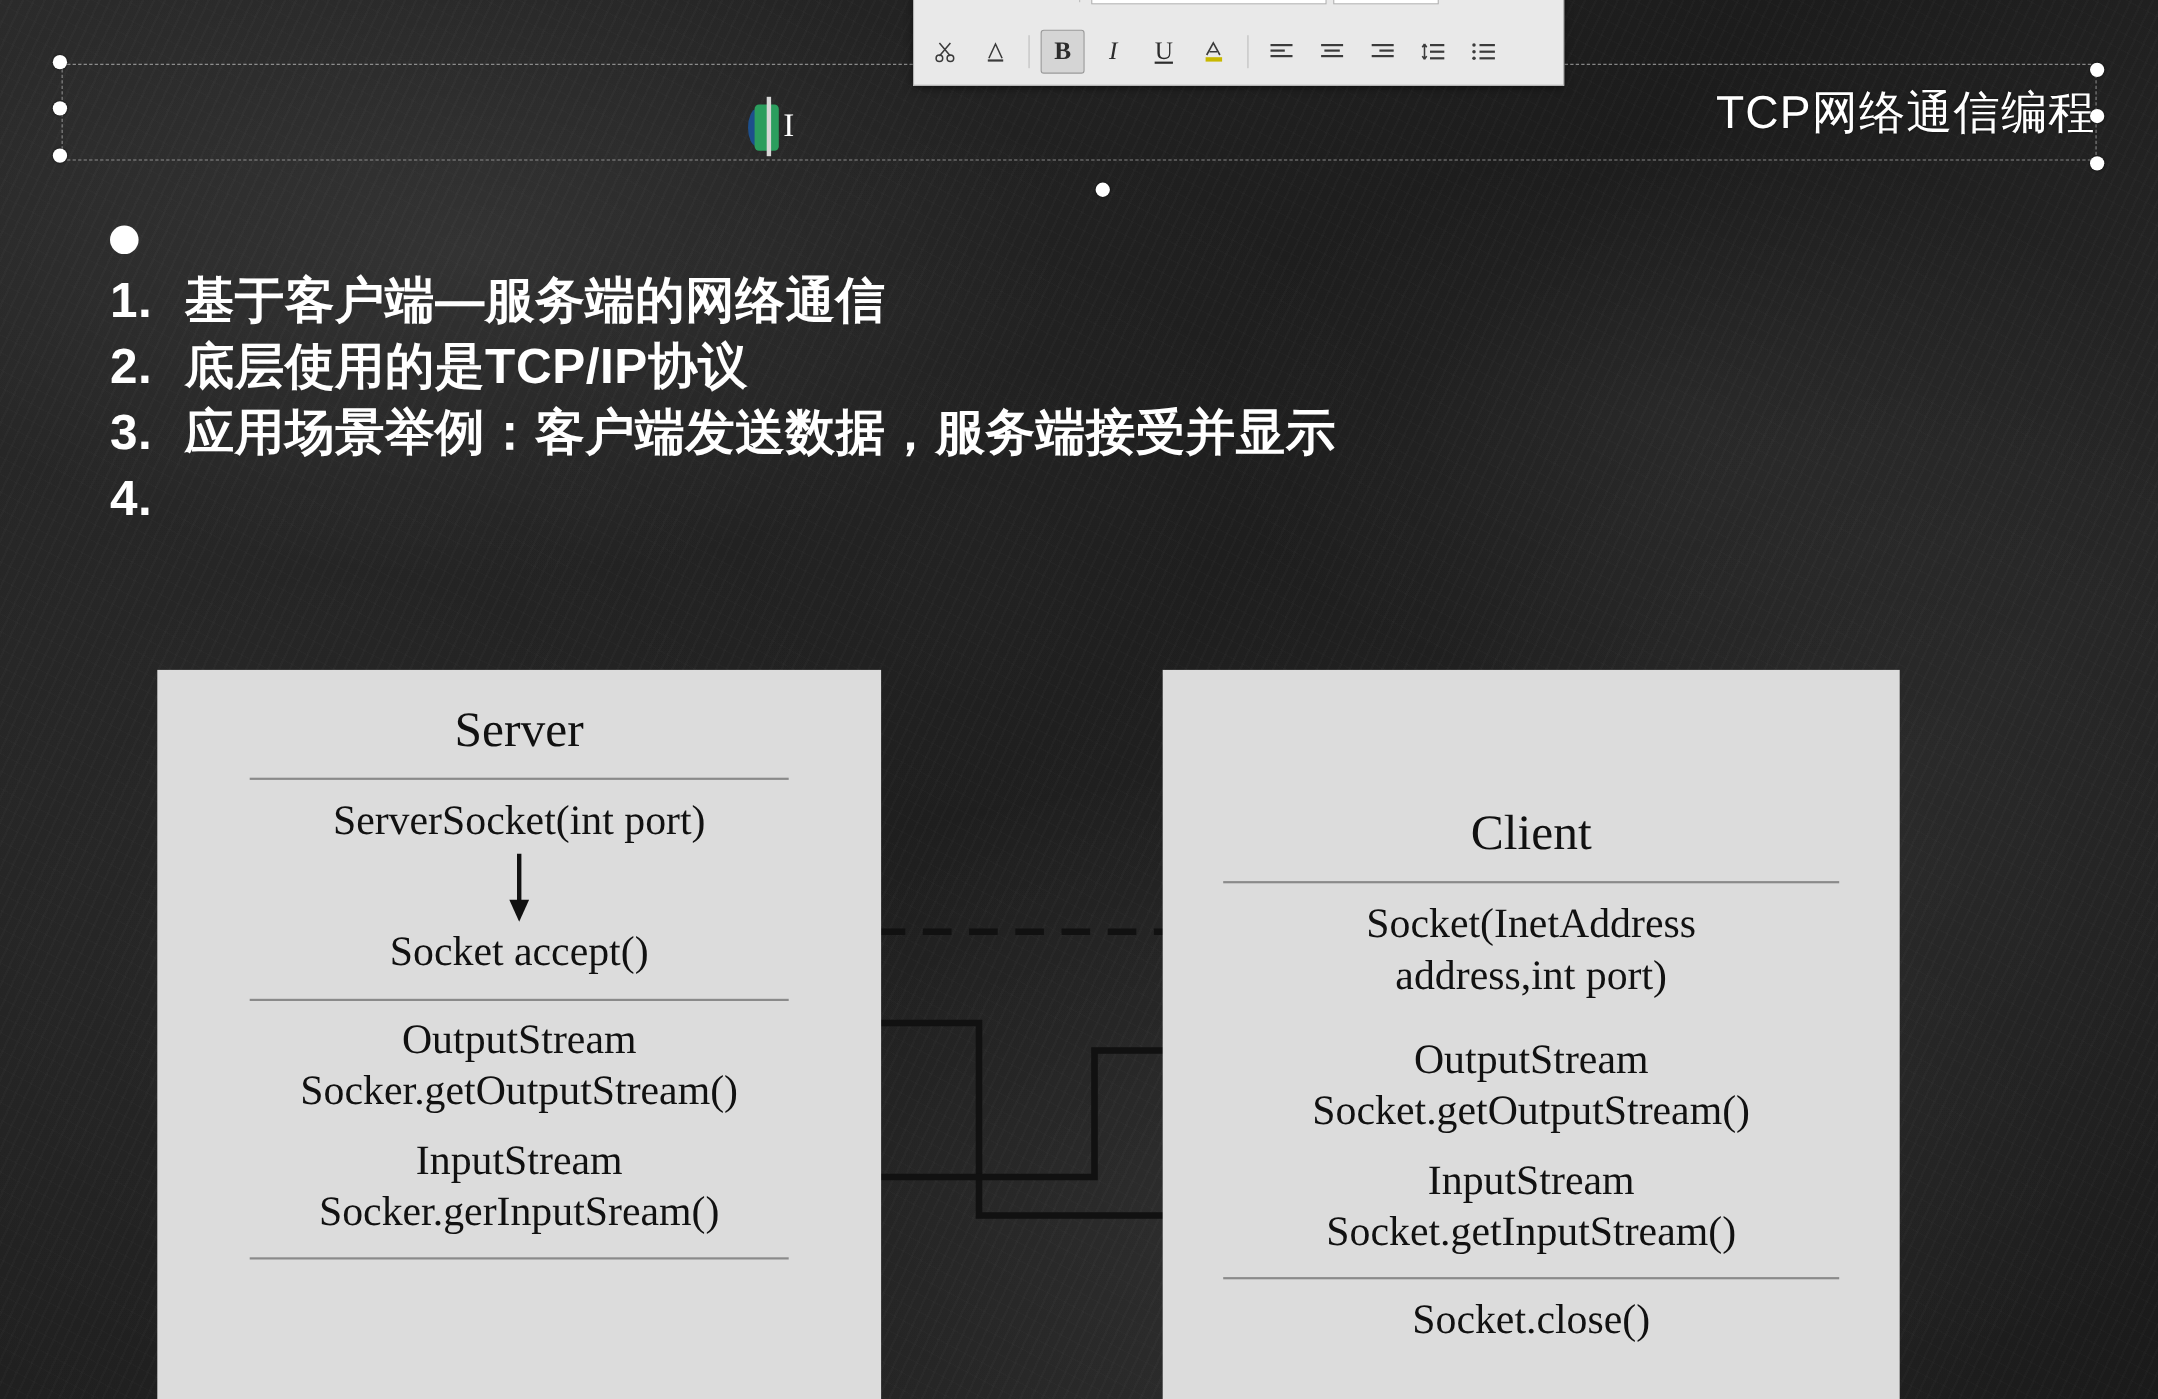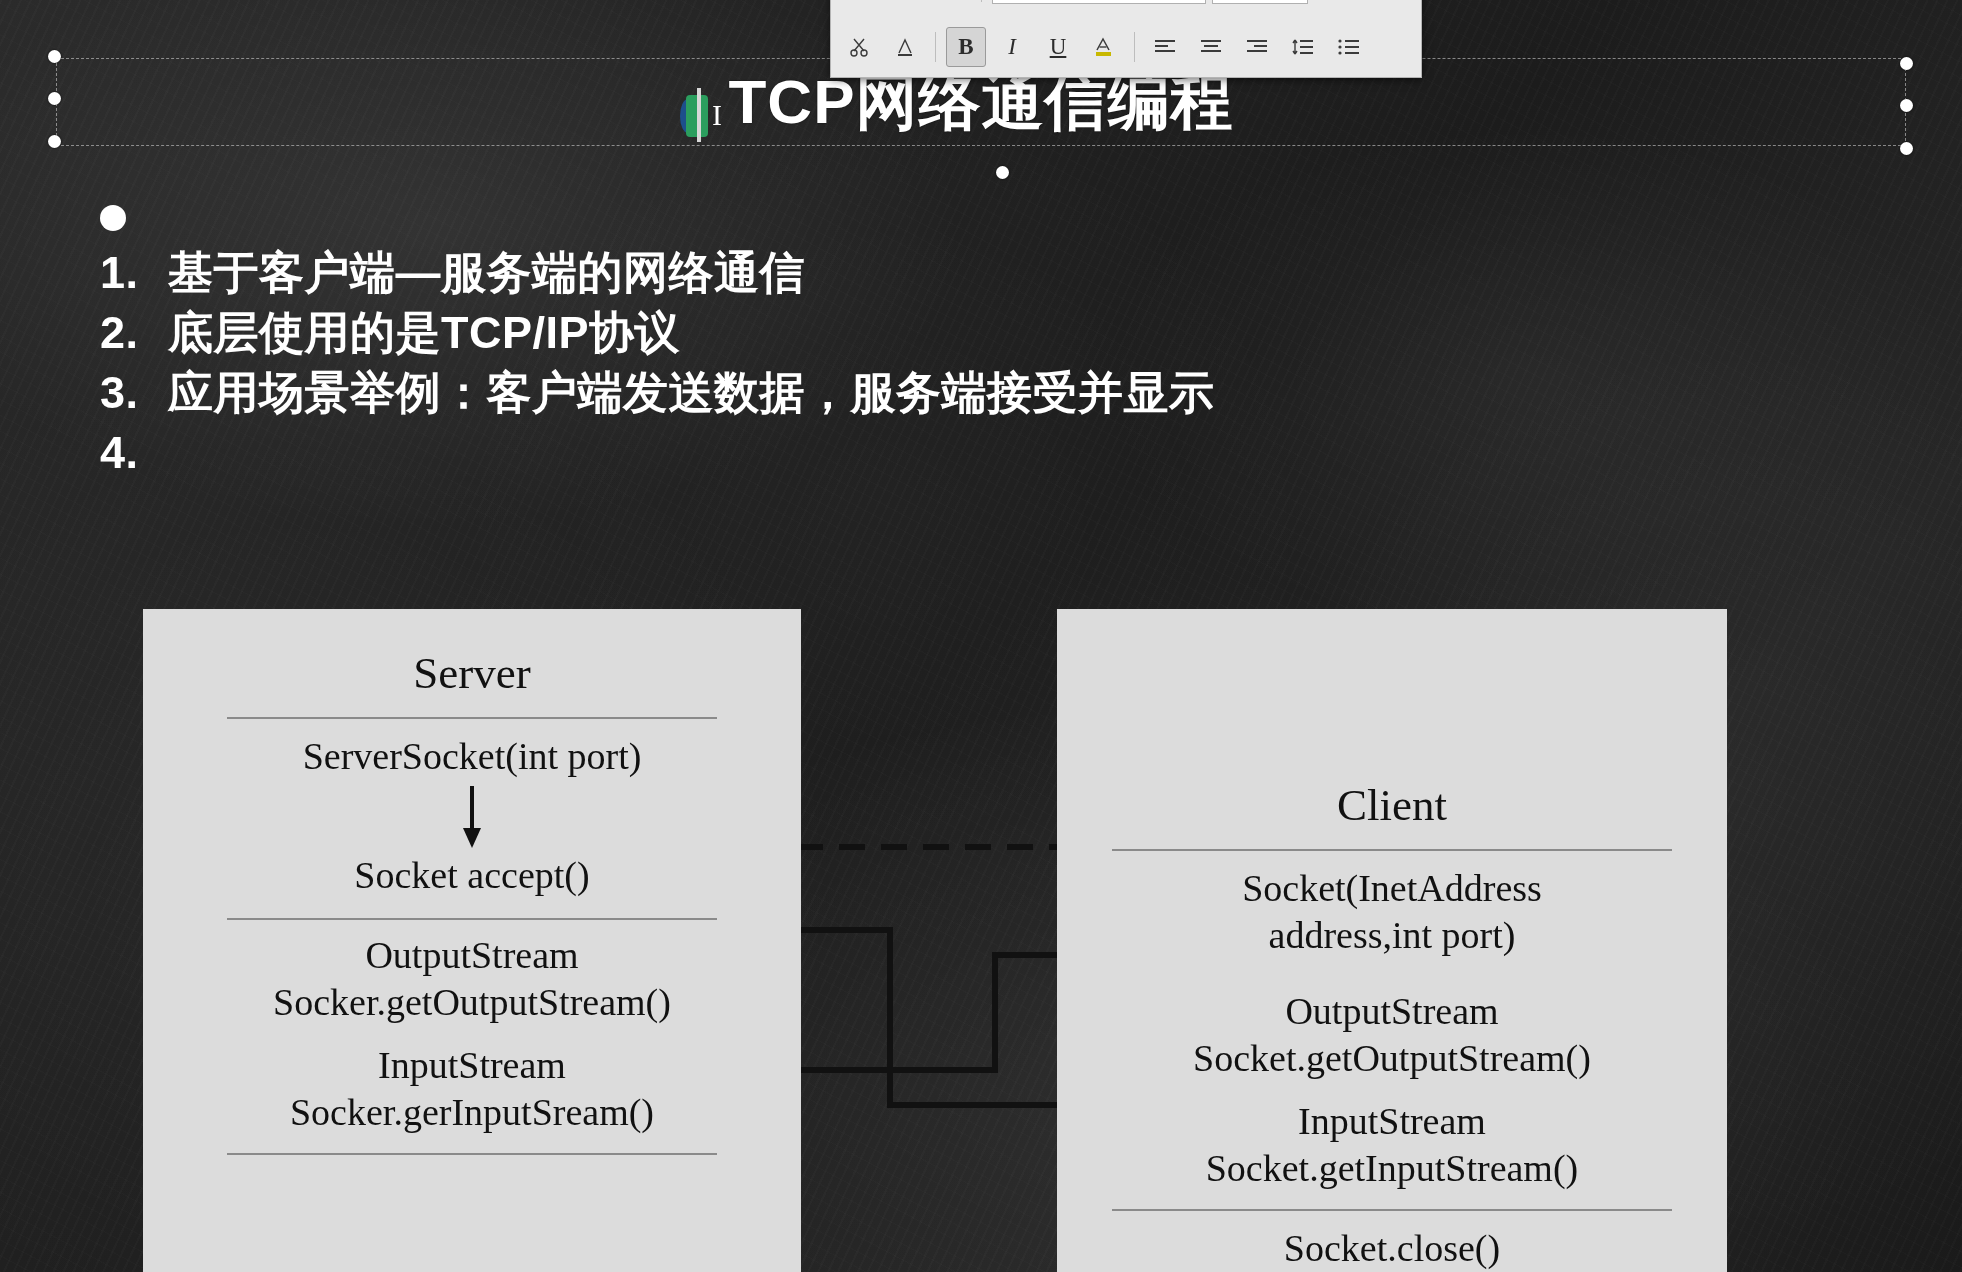--- a/index.html
+++ b/index.html
@@ -58,24 +58,24 @@
     height: 88px;
     border: 1px dashed rgba(220,220,220,0.55);
     box-sizing: border-box;
     z-index: 5;
   }
   #title-text {
     position: absolute;
     left: 0; right: 0;
     top: 50%;
     transform: translateY(-50%);
-    text-align: center;
+    text-align: right;
     color: #ffffff;
-    font-size: 62px;
-    font-weight: bold;
+    font-size: 42px;
+    font-weight: normal;
     letter-spacing: 1px;
     white-space: nowrap;
     text-shadow: 0 0 2px rgba(0,0,0,0.6);
   }
   
   .handle {
     position: absolute;
     width: 13px;
     height: 13px;
     background: #ffffff;
@@ -243,21 +243,21 @@
     height: 663px;
   }
   #client-panel {
     left: 1057px;
     top: 9px;
     width: 670px;
     height: 663px;
   }
   .panel-title {
     font-size: 45px;
-    padding-top: 38px;
+    padding-top: 28px;
   }
   .hr {
     height: 2px;
     background: #8a8a8a;
     margin: 18px auto 0;
   }
   #server-panel .hr { width: 490px; }
   #client-panel .hr { width: 560px; }
   .p-line {
     font-size: 38px;
@@ -430,21 +430,21 @@
       <div class="p-line">OutputStream</div>
       <div class="p-line">Socker.getOutputStream()</div>
       <div class="gap-sm"></div>
       <div class="p-line">InputStream</div>
       <div class="p-line">Socker.gerInputSream()</div>
       <div class="hr" style="margin-top:18px;"></div>
       <div style="height:14px;"></div>
     </div>
 
     <div class="panel" id="client-panel">
-      <div class="panel-title" style="padding-top:122px;margin-top:48px;">Client</div>
+      <div class="panel-title" style="padding-top:122px;">Client</div>
       <div class="hr"></div>
       <div style="height:14px;"></div>
       <div class="p-line">Socket(InetAddress</div>
       <div class="p-line">address,int port)</div>
       <div class="gap-md"></div>
       <div class="p-line">OutputStream</div>
       <div class="p-line">Socket.getOutputStream()</div>
       <div class="gap-sm"></div>
       <div class="p-line">InputStream</div>
       <div class="p-line">Socket.getInputStream()</div>

